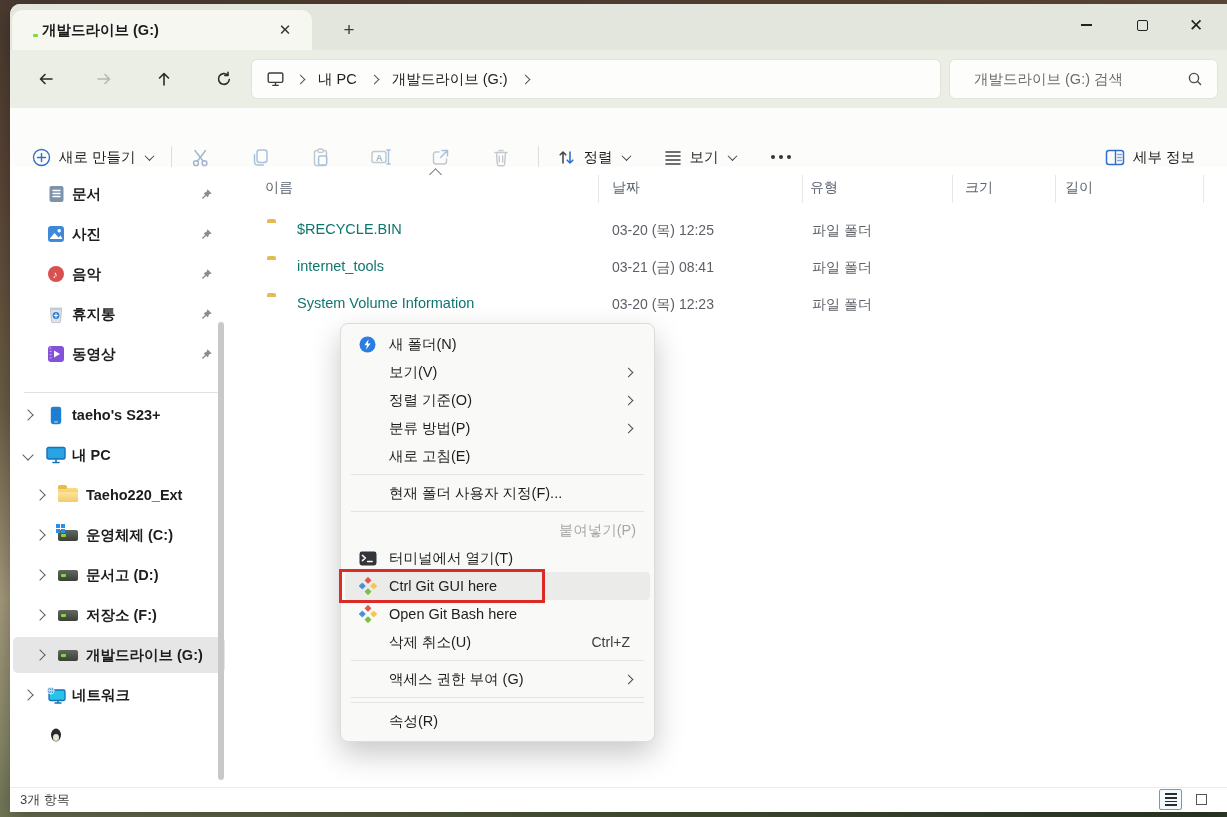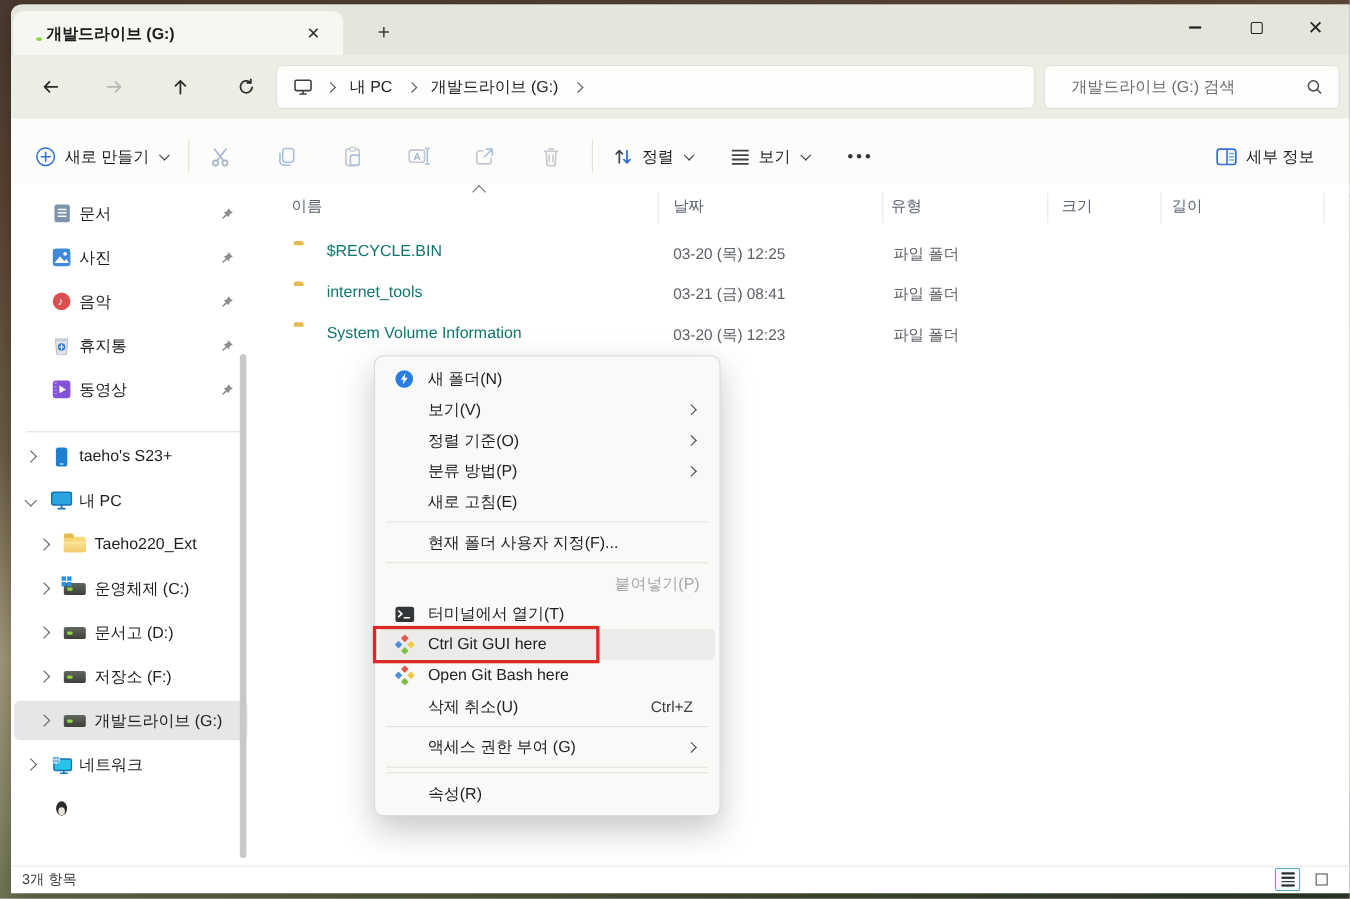--- a/index.html
+++ b/index.html
@@ -37,37 +37,37 @@
     border-radius:5px; box-shadow:0 0 0 1px rgba(0,0,0,.04); display:flex; align-items:center; padding:0 10px; }
   .crumb { font-size:14.5px; color:#222; padding:0 6px; white-space:nowrap; }
   .bc-chev { width:7px; height:7px; border-right:1.5px solid #555; border-bottom:1.5px solid #555;
     transform:rotate(-45deg); margin:0 8px; flex:0 0 auto; }
   .searchfield { position:absolute; left:940px; top:10px; width:267px; height:38px; background:#fdfdfb;
     border-radius:5px; box-shadow:0 0 0 1px rgba(0,0,0,.04); display:flex; align-items:center; padding:0 14px 0 24px; }
   .search-ph { flex:1; font-size:14.5px; color:#6d6d6d; white-space:nowrap; }
 
   
   .toolbar { position:absolute; left:0; top:104px; right:0; height:69px; background:#fcfdfa;
-    border-bottom:1px solid #e3e4e1; display:flex; align-items:center; }
+    border-bottom:1px solid #e3e4e1; display:flex; align-items:flex-end; }
   .tbtn { display:flex; align-items:center; gap:8px; height:38px; padding:0 10px; border-radius:5px;
     font-size:14.5px; color:#1c1c1c; white-space:nowrap; }
   .tb-sep { width:1px; height:30px; background:#dddfdb; margin:0 8px; flex:0 0 auto; }
   .icbtn { width:42px; height:38px; display:flex; align-items:center; justify-content:center; border-radius:5px; }
   .caret { width:7px; height:7px; border-right:1.4px solid #444; border-bottom:1.4px solid #444;
     transform:rotate(45deg) translate(-1px,-1px); margin-left:2px; }
   .dots { display:flex; gap:4px; }
   .dots i { width:4px; height:4px; border-radius:50%; background:#333; }
   .details-btn { margin-left:auto; margin-right:22px; }
 
   
   .main { position:absolute; left:0; top:163px; right:0; bottom:25px; background:#fff; }
 
   
   .sidebar { position:absolute; left:0; top:0; width:225px; bottom:0; overflow:hidden; }
-  .srow { height:40px; display:flex; align-items:center; position:relative; }
+  .srow { height:40px; display:flex; align-items:center; position:relative;font-weight:bold; }
   .srow .icon-slot { position:absolute; left:36px; width:20px; display:flex; justify-content:center; }
   .srow .slabel { position:absolute; left:62px; font-size:14.5px; color:#1d1d1d; white-space:nowrap; }
   .srow .pin { position:absolute; right:22px; }
   .sdivider { border-top:1px solid #e1e1e1; margin:18px 14px 2px 14px; }
   .trow .chev { position:absolute; width:8px; height:8px; border-right:1.6px solid #606060;
     border-bottom:1.6px solid #606060; }
   .trow.l0 .chev { left:14px; } .trow.l1 .chev { left:26px; }
   .chev.right { transform:rotate(-45deg); } .chev.down { transform:rotate(45deg); }
   .trow.l1 .icon-slot { left:48px; } .trow.l1 .slabel { left:76px; }
   .trow.selected::before { content:''; position:absolute; left:3px; right:10px; top:2px; bottom:2px;

